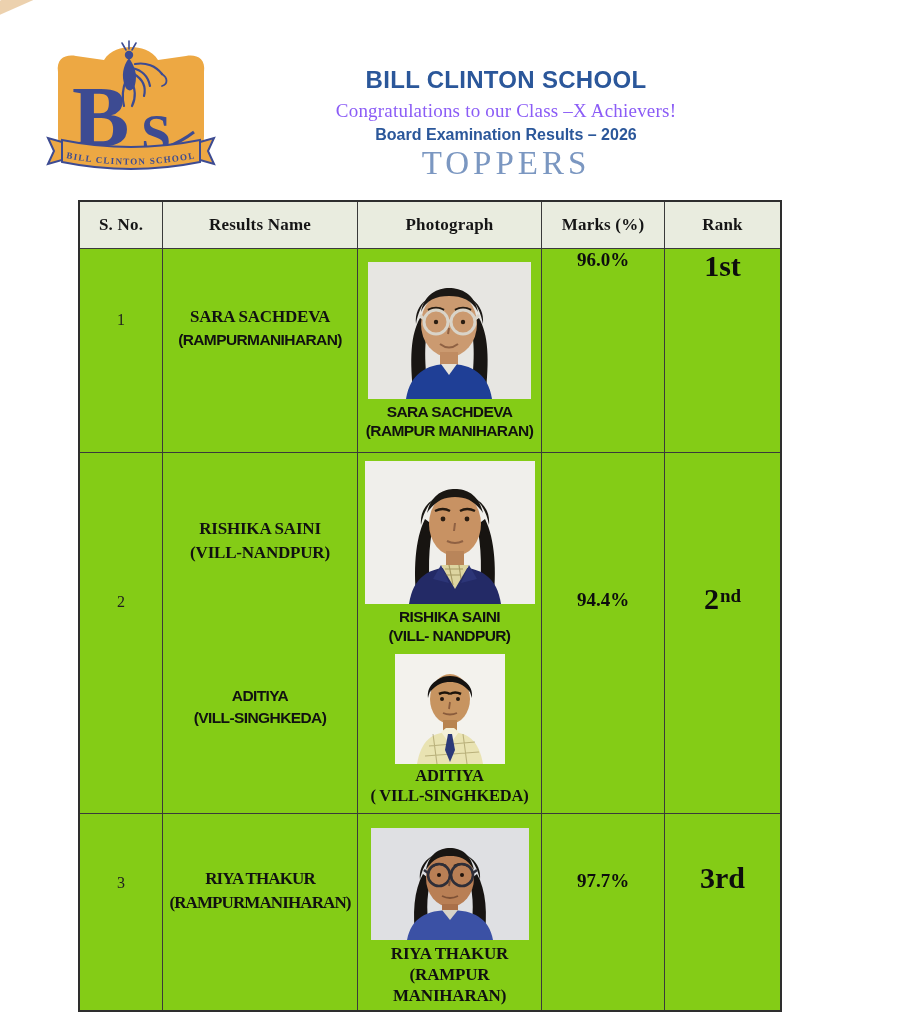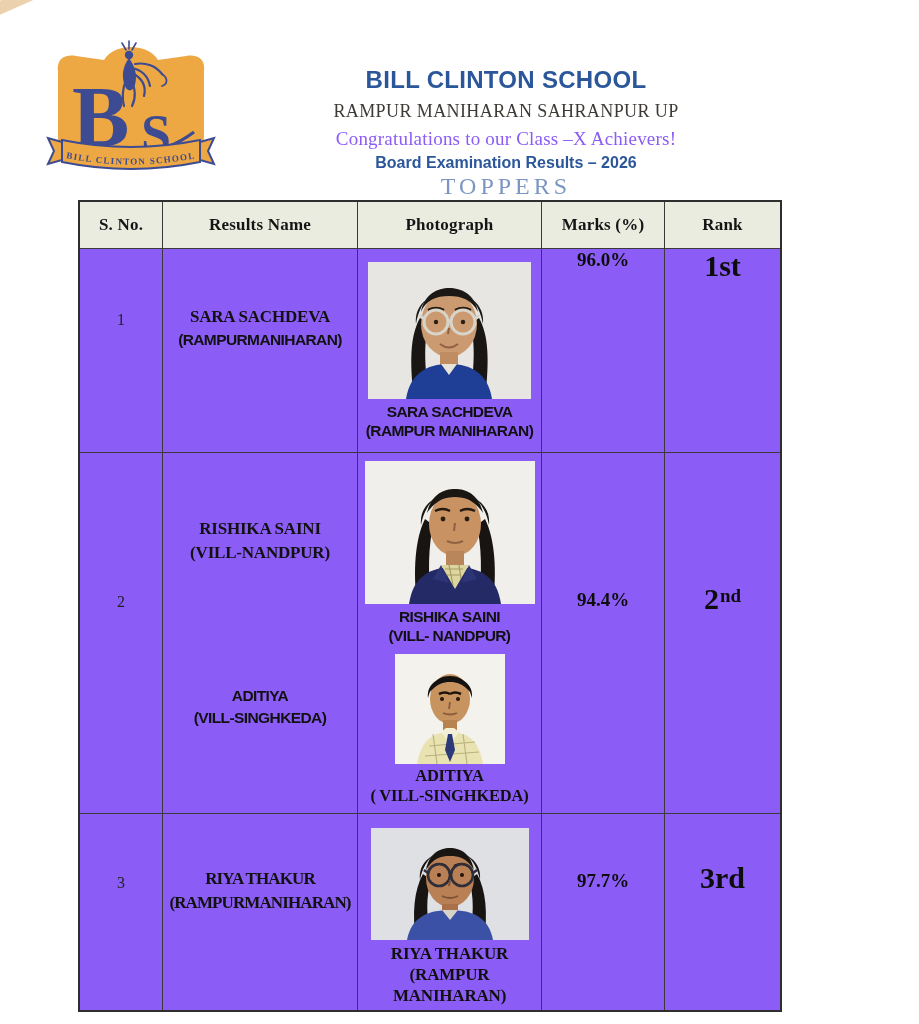--- a/index.html
+++ b/index.html
@@ -19,27 +19,27 @@
   .school-name {
     font-family:"Liberation Sans", sans-serif; font-weight:bold; font-size:24px;
     letter-spacing:.3px; color:#2b579a;
   }
   .address-line { font-size:18px; color:#3d3a35; margin-top:7px; letter-spacing:.4px; }
   .congrats-line { font-size:19px; color:#8b5cf6; margin-top:6px; letter-spacing:.2px; }
   .results-line {
     font-family:"Liberation Sans", sans-serif; font-weight:bold; font-size:16px;
     color:#2b579a; margin-top:4px;
   }
-  .toppers-heading { font-size:24px; color:#7b97c1; letter-spacing:4px; margin-top:1px; }
+  .toppers-heading { font-size:33px; color:#7b97c1; letter-spacing:4px; margin-top:1px; }
   
   .tbl {
     position:absolute; left:78px; top:200px; width:700px; height:808px;
     display:grid; grid-template-columns:83px 195px 184px 123px 115px;
     grid-template-rows:47px 204px 361px 196px;
-    border:2px solid #2e2e2e; box-sizing:content-box; background:#8b5cf6;
+    border:2px solid #2e2e2e; box-sizing:content-box; background:#84cc16;
   }
   .td {
     border-right:1.6px solid #3a3a3a; border-bottom:1.6px solid #3a3a3a;
     box-sizing:border-box; display:flex; flex-direction:column; align-items:center;
     text-align:center; overflow:hidden;
   }
   .cl { border-right:none; }
   .rl { border-bottom:none; }
   .th {
     background:#e9ecdf; justify-content:center;
@@ -95,21 +95,20 @@
         <path id="ribcurve" d="M24,134 Q89,147 154,134" fill="none"></path>
         <text font-family="Liberation Serif, serif" font-weight="bold" font-size="9" letter-spacing="1.3" fill="#3d4b92">
           <textPath href="#ribcurve" startOffset="50%" text-anchor="middle">BILL CLINTON SCHOOL</textPath>
         </text>
       </g>
     </svg>
   </div>
 
   <div class="header-block">
     <div class="school-name">BILL CLINTON SCHOOL</div>
-    <div class="address-line">RAMPUR MANIHARAN SAHRANPUR UP</div>
     <div class="congrats-line">Congratulations to our Class –X Achievers!</div>
     <div class="results-line">Board Examination Results – 2026</div>
     <div class="toppers-heading">TOPPERS</div>
   </div>
 
   <div class="tbl">
 
     <div class="td th">S. No.</div>
     <div class="td th">Results Name</div>
     <div class="td th">Photograph</div>

